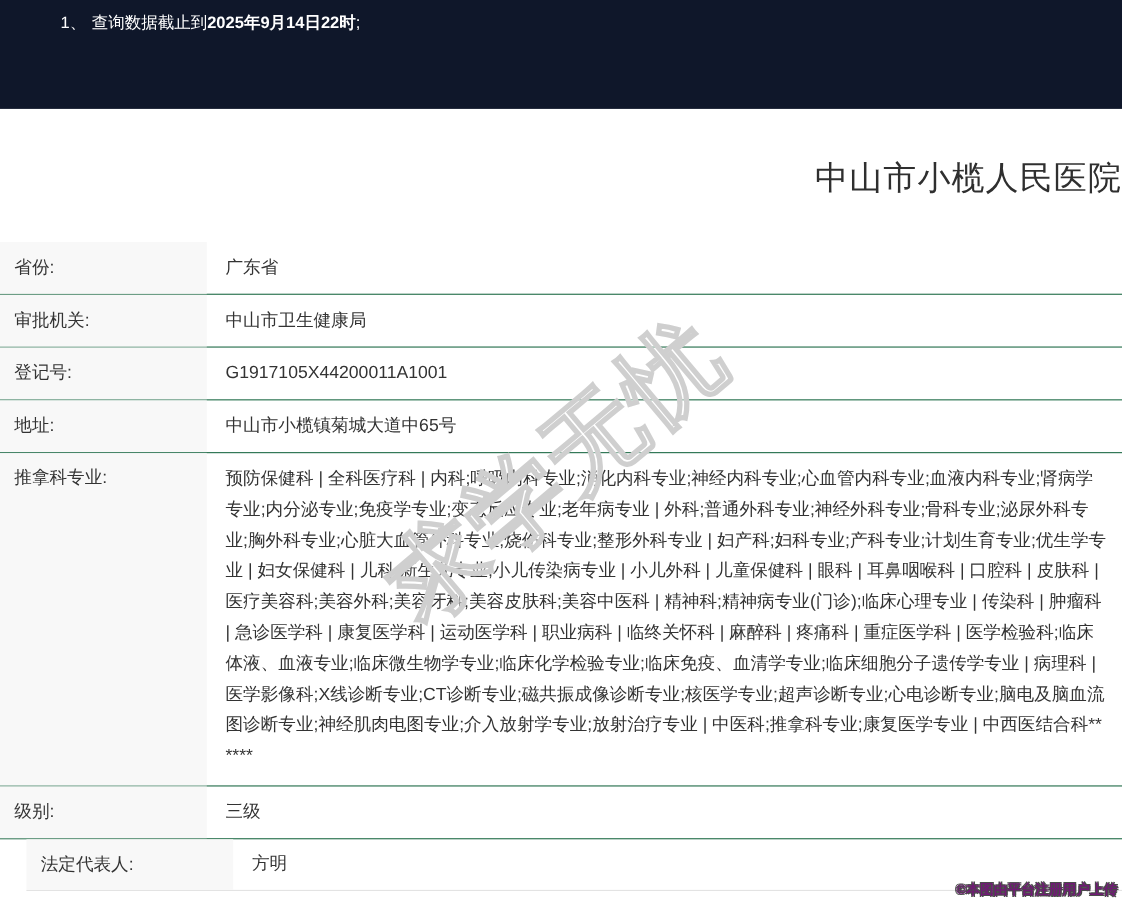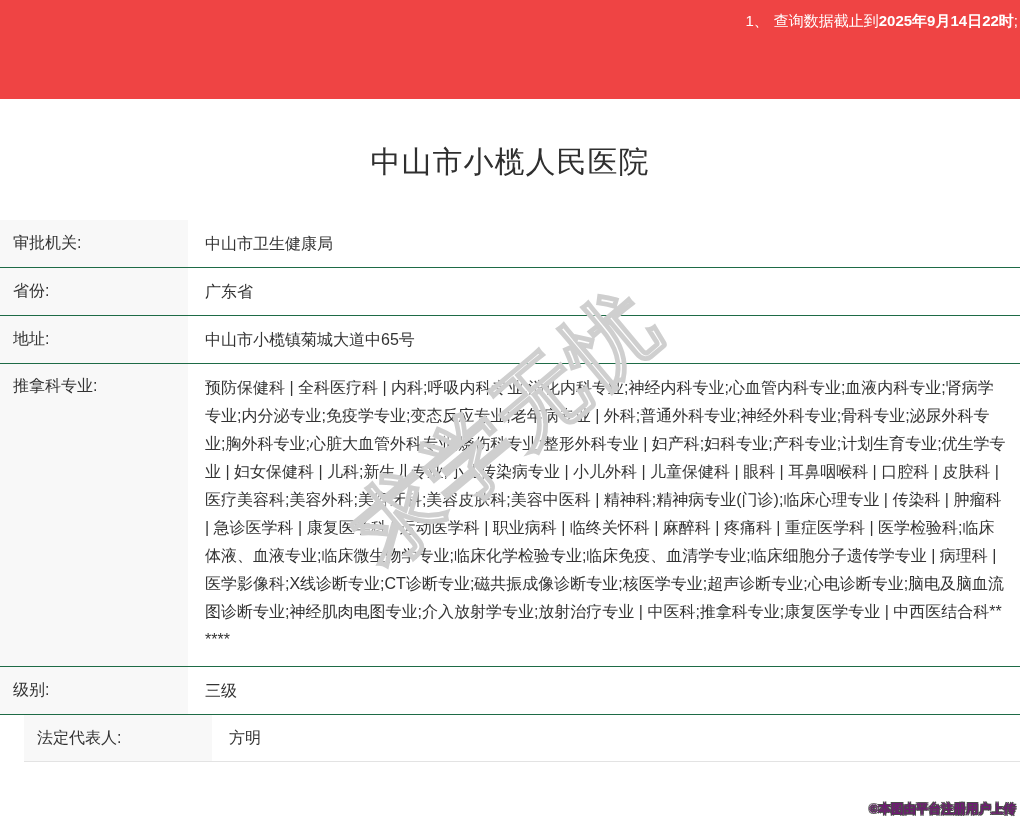--- a/index.html
+++ b/index.html
@@ -4,31 +4,30 @@
 <style>
   * { margin:0; padding:0; box-sizing:border-box; }
   html,body { width:1020px; height:819px; }
   body {
     font-family:"Liberation Sans","DejaVu Sans",sans-serif;
     background:#ffffff; color:#333; position:relative; overflow:hidden;
   }
 
   
   .banner {
-    width:1020px; height:99px; background:#ef4444; color:#ffffff;
-    padding:7px 2px 0 55px;
-    text-align:right;
+    width:1020px; height:99px; background:#0f172a; color:#ffffff;
+    padding:7px 14px 0 55px;
   }
   .notice-line { font-size:15px; line-height:28px; white-space:nowrap; }
   .notice-line b { font-weight:bold; }
   .notice-num { margin-right:5px; }
 
   
   .title {
-    text-align:center; font-size:30px; font-weight:500; color:#2f2f2f;
+    text-align:right; font-size:30px; font-weight:500; color:#2f2f2f;
     margin-top:43px; margin-bottom:37px; letter-spacing:1px;
   }
 
   
   .info-table { width:1020px; }
   .info-row {
     display:flex; min-height:48px; align-items:center;
     border-bottom:1px solid #1e6b46;
   }
   .info-row.tall { align-items:flex-start; }
@@ -71,29 +70,33 @@
   <div class="notice-line">
     <span class="notice-num">1、</span><span>查询数据截止到</span><b>2025年9月14日22时</b><span>;</span>
   </div>
 </div>
 
 <div class="title">中山市小榄人民医院</div>
 
 <div class="info-table">
 
   <div class="info-row">
+    <div class="cell-label">省份:</div>
+    <div class="cell-value">广东省</div>
+  </div>
+
+  <div class="info-row">
     <div class="cell-label">审批机关:</div>
     <div class="cell-value">中山市卫生健康局</div>
   </div>
 
   <div class="info-row">
-    <div class="cell-label">省份:</div>
-    <div class="cell-value">广东省</div>
+    <div class="cell-label">登记号:</div>
+    <div class="cell-value">G1917105X44200011A1001</div>
   </div>
-
 
   <div class="info-row">
     <div class="cell-label">地址:</div>
     <div class="cell-value">中山市小榄镇菊城大道中65号</div>
   </div>
 
   <div class="info-row tall">
     <div class="cell-label">推拿科专业:</div>
     <div class="cell-value">预防保健科 | 全科医疗科 | 内科;呼吸内科专业;消化内科专业;神经内科专业;心血管内科专业;血液内科专业;肾病学专业;内分泌专业;免疫学专业;变态反应专业;老年病专业 | 外科;普通外科专业;神经外科专业;骨科专业;泌尿外科专业;胸外科专业;心脏大血管外科专业;烧伤科专业;整形外科专业 | 妇产科;妇科专业;产科专业;计划生育专业;优生学专业 | 妇女保健科 | 儿科;新生儿专业;小儿传染病专业 | 小儿外科 | 儿童保健科 | 眼科 | 耳鼻咽喉科 | 口腔科 | 皮肤科 | 医疗美容科;美容外科;美容牙科;美容皮肤科;美容中医科 | 精神科;精神病专业(门诊);临床心理专业 | 传染科 | 肿瘤科 | 急诊医学科 | 康复医学科 | 运动医学科 | 职业病科 | 临终关怀科 | 麻醉科 | 疼痛科 | 重症医学科 | 医学检验科;临床体液、血液专业;临床微生物学专业;临床化学检验专业;临床免疫、血清学专业;临床细胞分子遗传学专业 | 病理科 | 医学影像科;X线诊断专业;CT诊断专业;磁共振成像诊断专业;核医学专业;超声诊断专业;心电诊断专业;脑电及脑血流图诊断专业;神经肌肉电图专业;介入放射学专业;放射治疗专业 | 中医科;推拿科专业;康复医学专业 | 中西医结合科******</div>
   </div>

